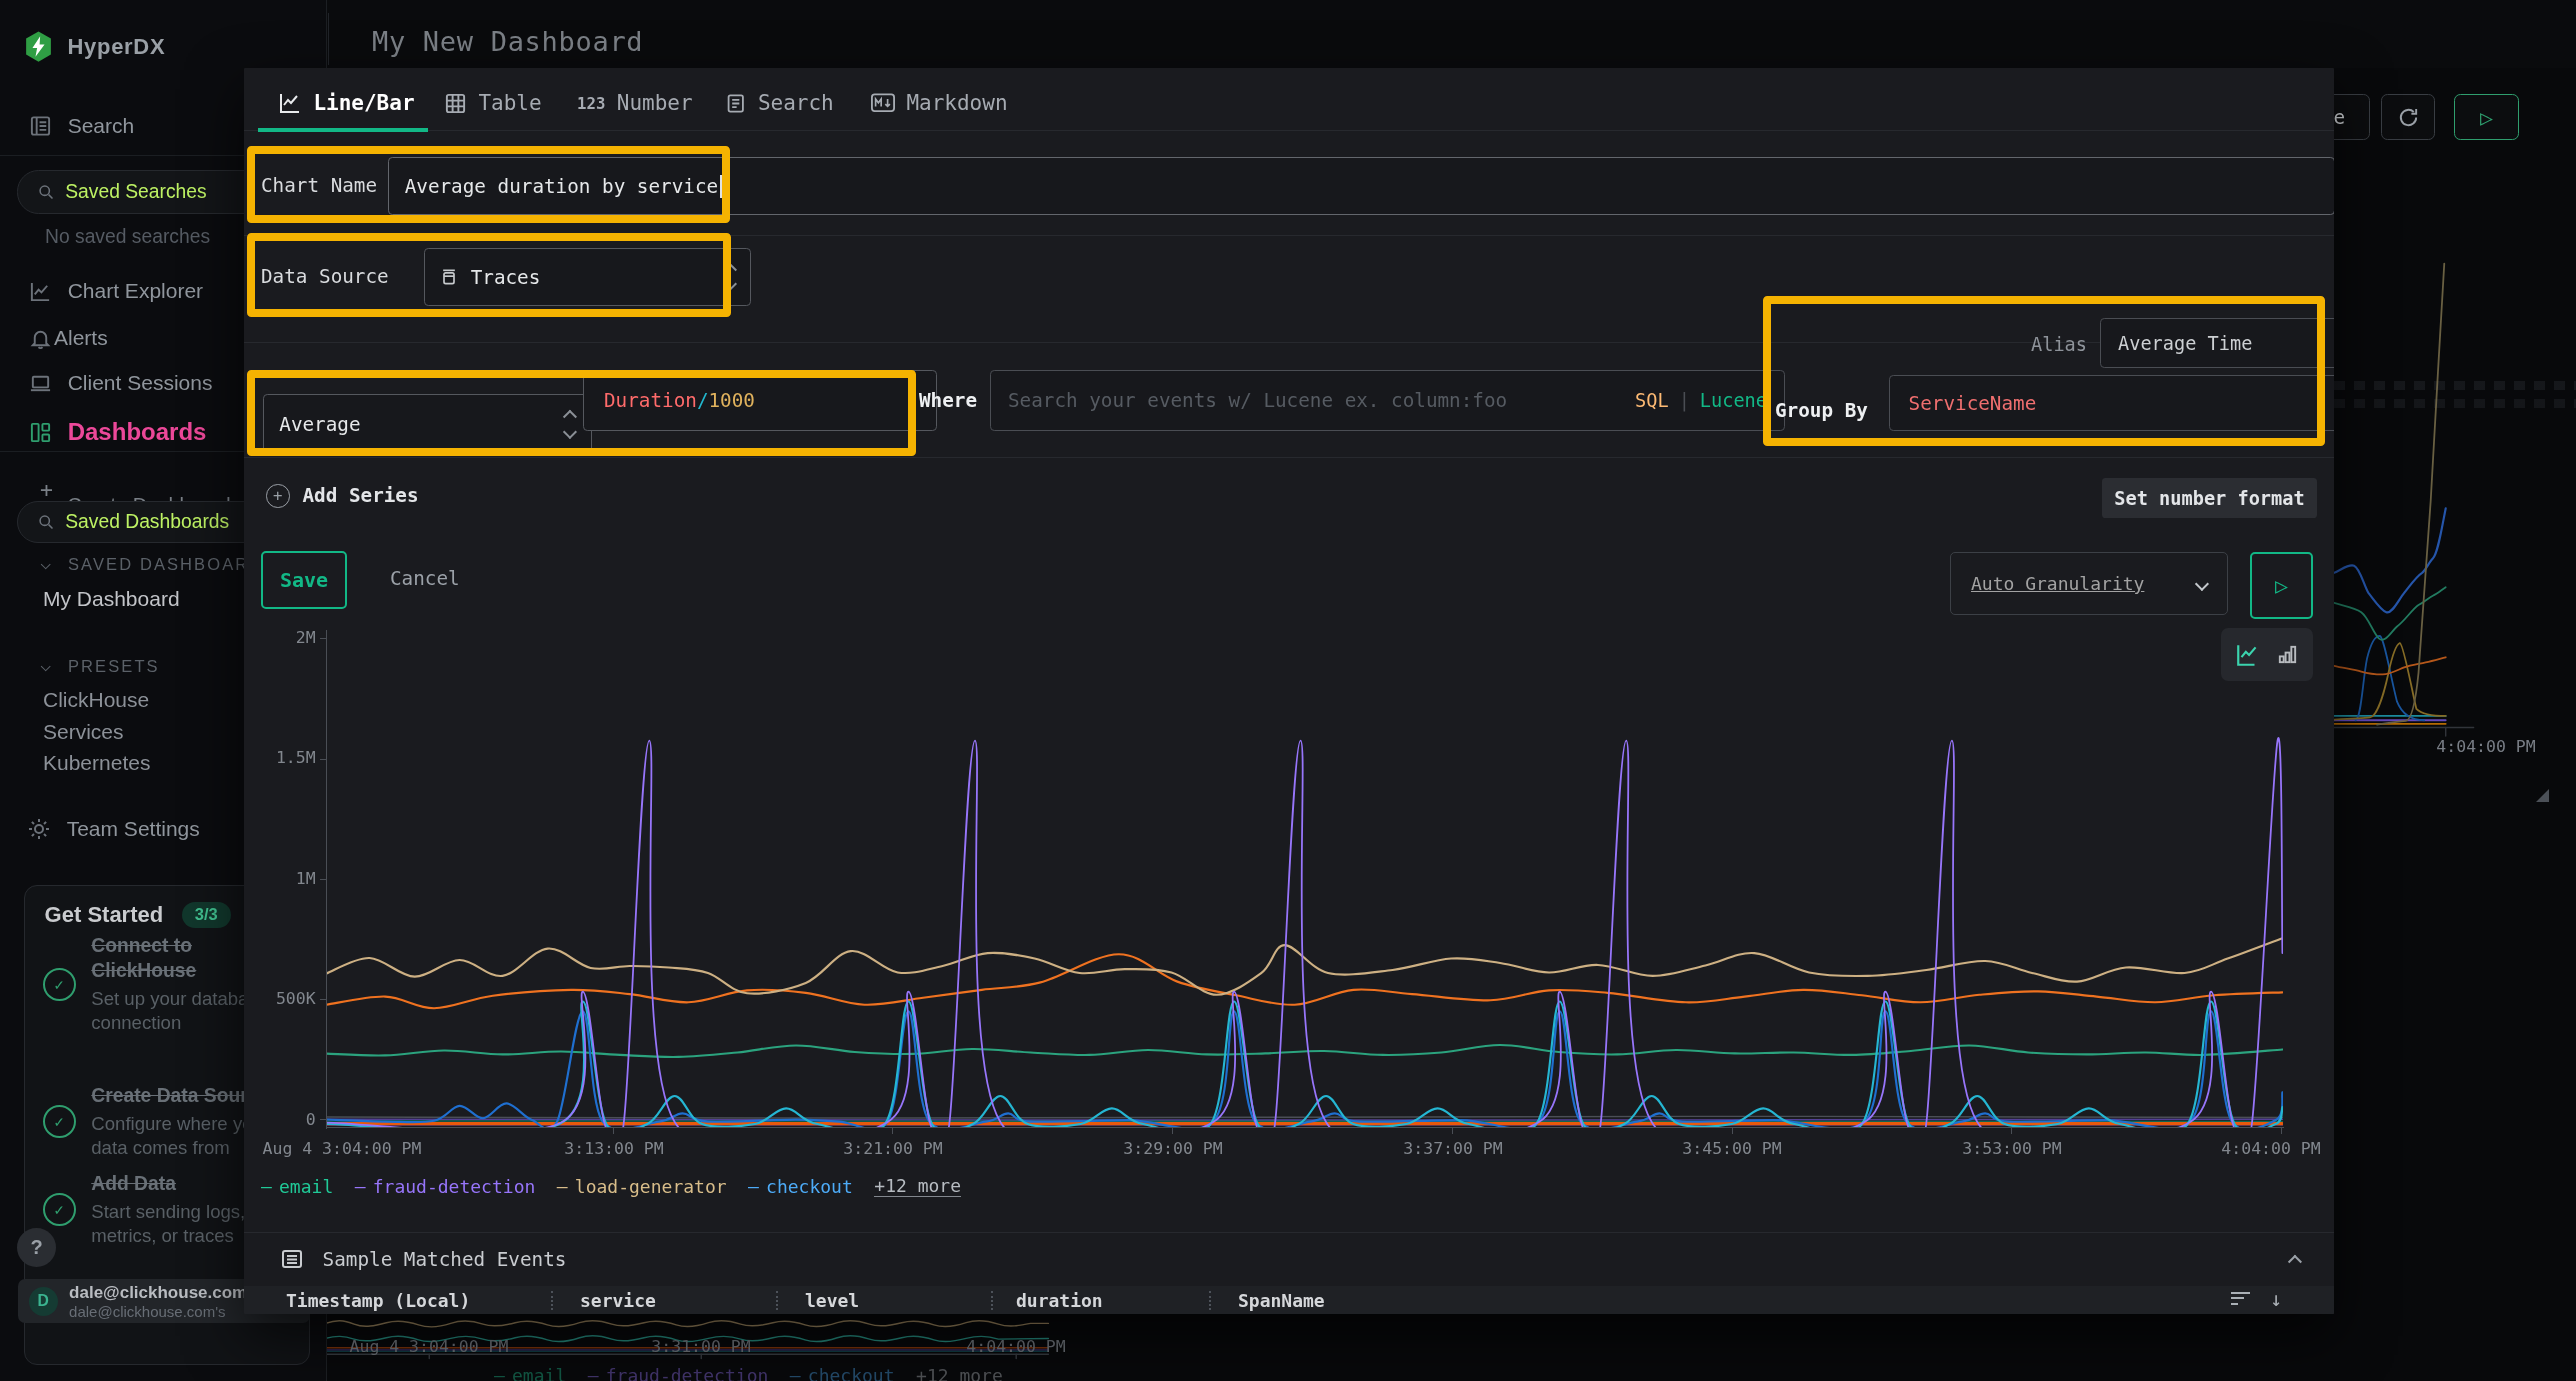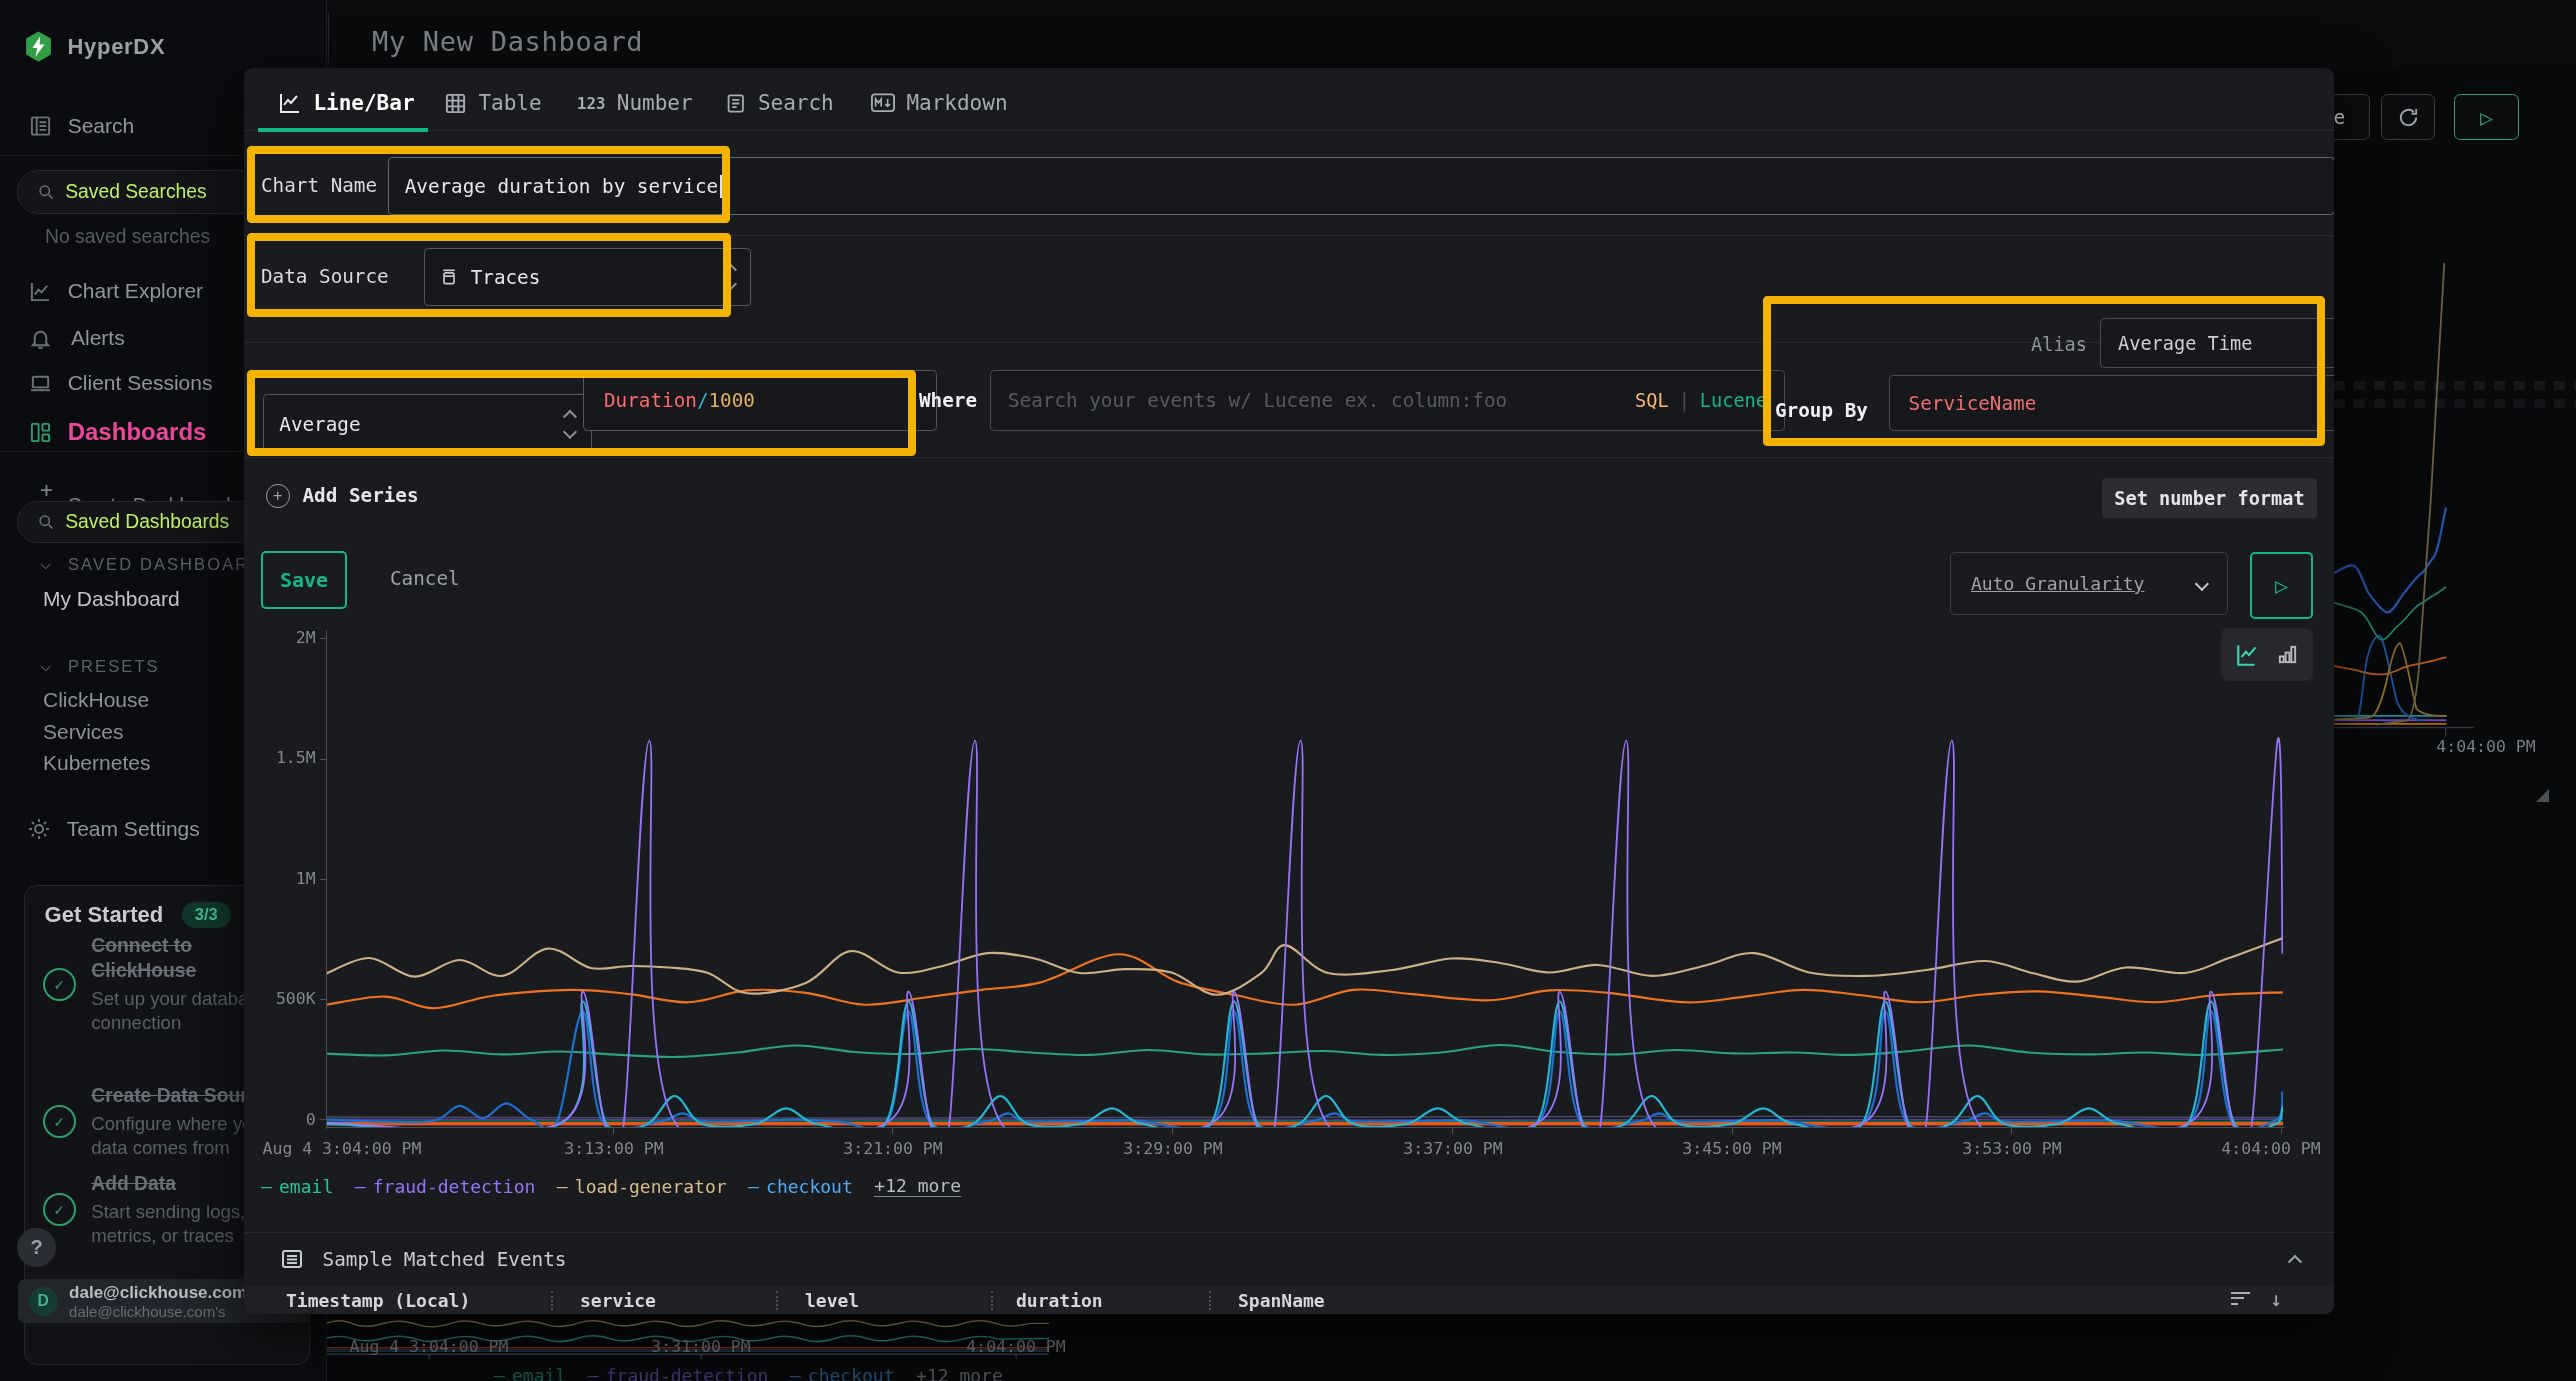--- a/index.html
+++ b/index.html
@@ -29,21 +29,21 @@
   .section-head{font-size:16.5px;color:#5b6168;letter-spacing:2.1px;}
   .chev{display:inline-block;width:7.9px;height:7.9px;border-right:2.1px solid #8a8f96;border-bottom:2.1px solid #8a8f96;transform:rotate(45deg);}
   .chev.sm{width:6.4px;height:6.4px;border-width:1.8px;border-color:#5b6168;}
   .chev.up{transform:rotate(-135deg);}
   .check-circle{width:29px;height:29px;border:2.1px solid #2f9e6e;border-radius:50%;
         display:flex;align-items:center;justify-content:center;color:#2f9e6e;font-size:15.7px;}
   .step-title{font-size:19.3px;font-weight:bold;color:#697077;text-decoration:line-through;line-height:25px;}
   .step-desc{font-size:18.6px;color:#596066;line-height:24px;margin-top:4.3px;}
 
   
-  #modal{left:244px;top:68px;width:2090px;height:1246px;background:#1a1b1f;border-radius:9px;
+  #modal{left:244px;top:68px;width:2090px;height:1246px;background:#1a1b1f;border-radius:1px;
          box-shadow:0 21.5px 57px rgba(0,0,0,.65);z-index:10;overflow:hidden;}
   .tab{display:flex;align-items:center;gap:11.4px;font-size:21px;color:#a6abb2;}
   .tab.active{color:#ffffff;font-weight:bold;}
   .mdl-divider{position:absolute;left:0;width:2090px;height:0.7px;background:#27292e;}
   .fld-label{font-size:19.3px;color:#d9dbde;}
   .fld-label.bold{color:#eef0f2;font-weight:bold;}
   .input-box{position:absolute;border:1.4px solid #63666c;border-radius:4.3px;background:#17181c;
              display:flex;align-items:center;font-size:19.3px;color:#e6e8ea;}
   .input-box.soft{border-color:#4a4d53;}
   .updown{display:flex;flex-direction:column;gap:4.3px;margin-left:auto;}
@@ -170,21 +170,21 @@
 
   <div class="abs sans" style="left:45px;top:226px;font-size:19.3px;color:#555b63;">No saved searches</div>
 
   <div class="abs" style="left:29px;top:279px;display:flex;align-items:center;gap:15.7px;">
     <svg width="23" height="23" viewBox="0 0 24 24">
         <path d="M3 3v18h18" class="icon-stroke"></path>
         <path d="M6 15l4-5 3 3 6-7" class="icon-stroke"></path>
       </svg>
     <span class="side-label sans">Chart Explorer</span>
   </div>
-  <div class="abs" style="left:29px;top:326px;display:flex;align-items:center;gap:19px;">
+  <div class="abs" style="left:29px;top:326px;display:flex;align-items:center;gap:2px;">
     <svg width="23" height="23" viewBox="0 0 24 24">
         <path d="M6 17v-6a6 6 0 0 1 12 0v6l2 2H4z" class="icon-stroke"></path>
         <path d="M10 21a2.5 2.5 0 0 0 4 0" class="icon-stroke"></path>
       </svg>
     <span class="side-label sans">Alerts</span>
   </div>
   <div class="abs" style="left:29px;top:371px;display:flex;align-items:center;gap:15.7px;">
     <svg width="23" height="23" viewBox="0 0 24 24">
         <rect x="4" y="5" width="16" height="11" rx="1" class="icon-stroke"></rect>
         <path d="M2 19h20" class="icon-stroke"></path>

